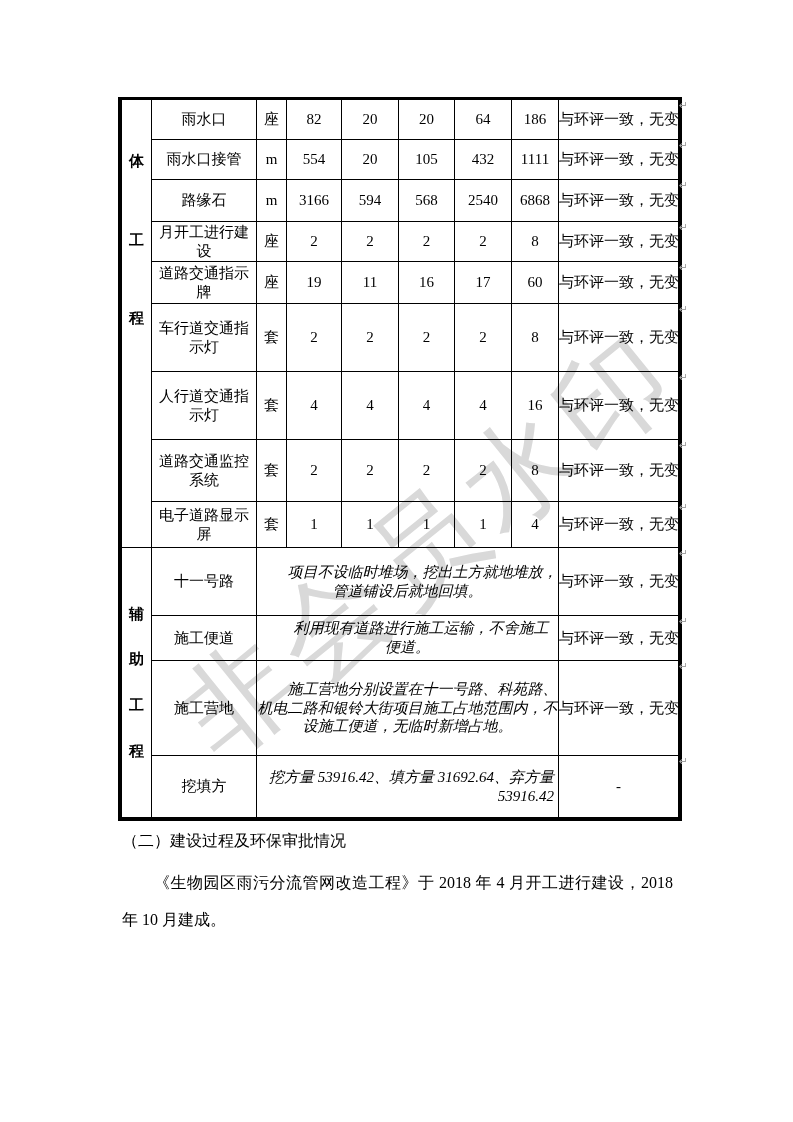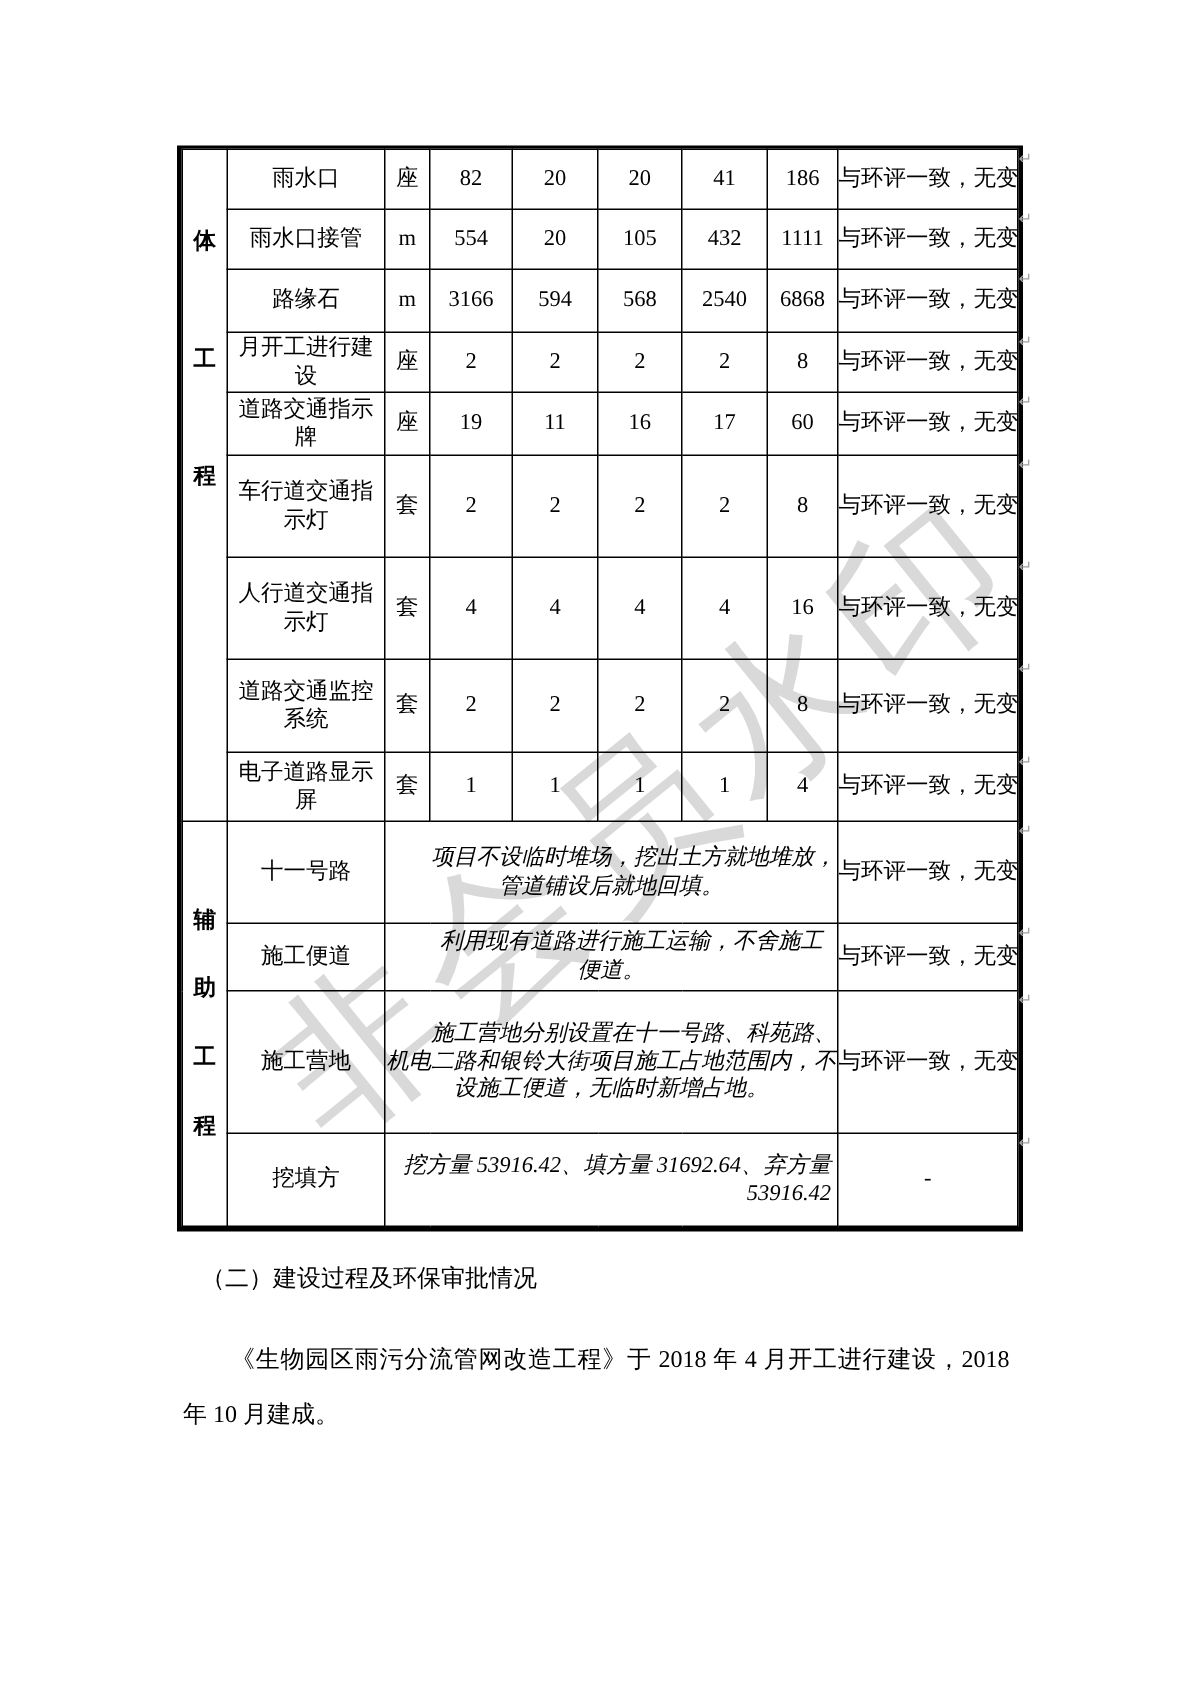--- a/index.html
+++ b/index.html
@@ -47,21 +47,21 @@
   
   .retmark{
     position:absolute; left:679px; z-index:2; color:#a3a3a3;
     font-size:11px; line-height:11px; font-family:"DejaVu Sans", sans-serif;
   }
   
   .bodytext{
     position:absolute; left:118px; top:818px; width:559px; z-index:2;
     font-size:16px; line-height:37.5px;
   }
-  .bodytext .heading{ margin:16px; }
+  .bodytext .heading{ margin:4px; }
   .bodytext .para{ margin:4px; text-indent:2em; text-align:justify; }
 </style>
 </head>
 <body>
 
 <div class="page">
 
   <div class="watermark">非会员水印</div>
 
   <div class="tablewrap">
@@ -84,21 +84,21 @@
               <span class="c0">体</span>
               <span class="c1">工</span>
               <span class="c2">程</span>
             </div>
           </td>
           <td class="name">雨水口</td>
           <td>座</td>
           <td class="num">82</td>
           <td class="num">20</td>
           <td class="num">20</td>
-          <td class="num">41</td>
+          <td class="num">64</td>
           <td class="num">186</td>
           <td class="remark">与环评一致，无变更</td>
         </tr>
         <tr style="height:40px">
           <td class="name">雨水口接管</td>
           <td class="unit-en">m</td>
           <td class="num">554</td>
           <td class="num">20</td>
           <td class="num">105</td>
           <td class="num">432</td>

